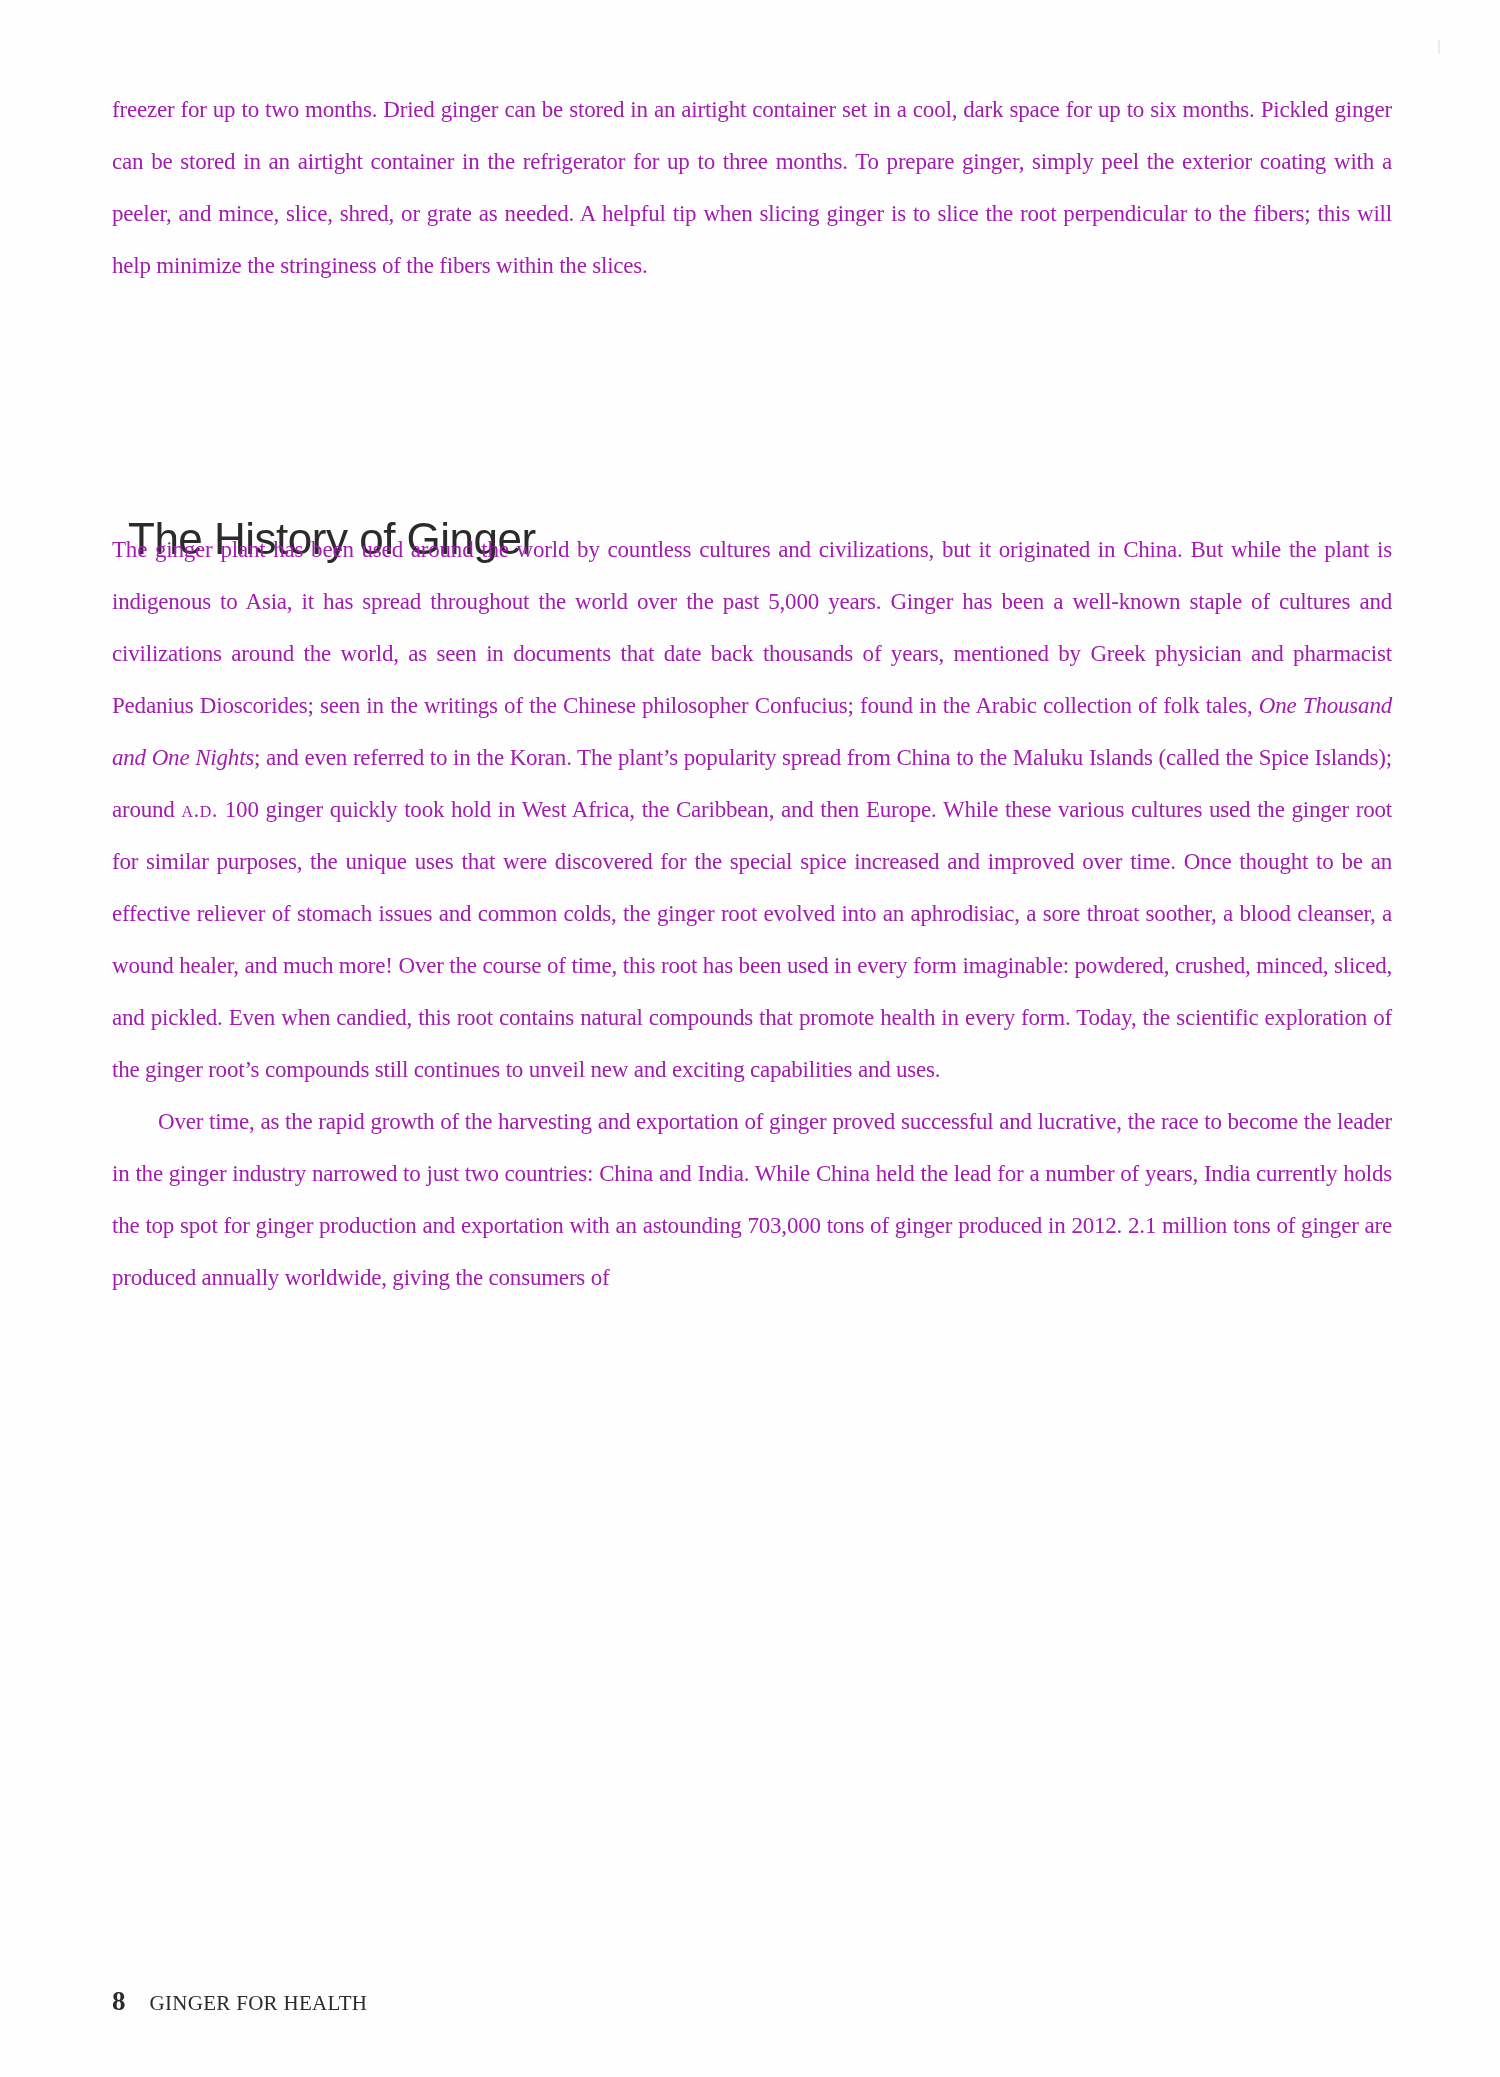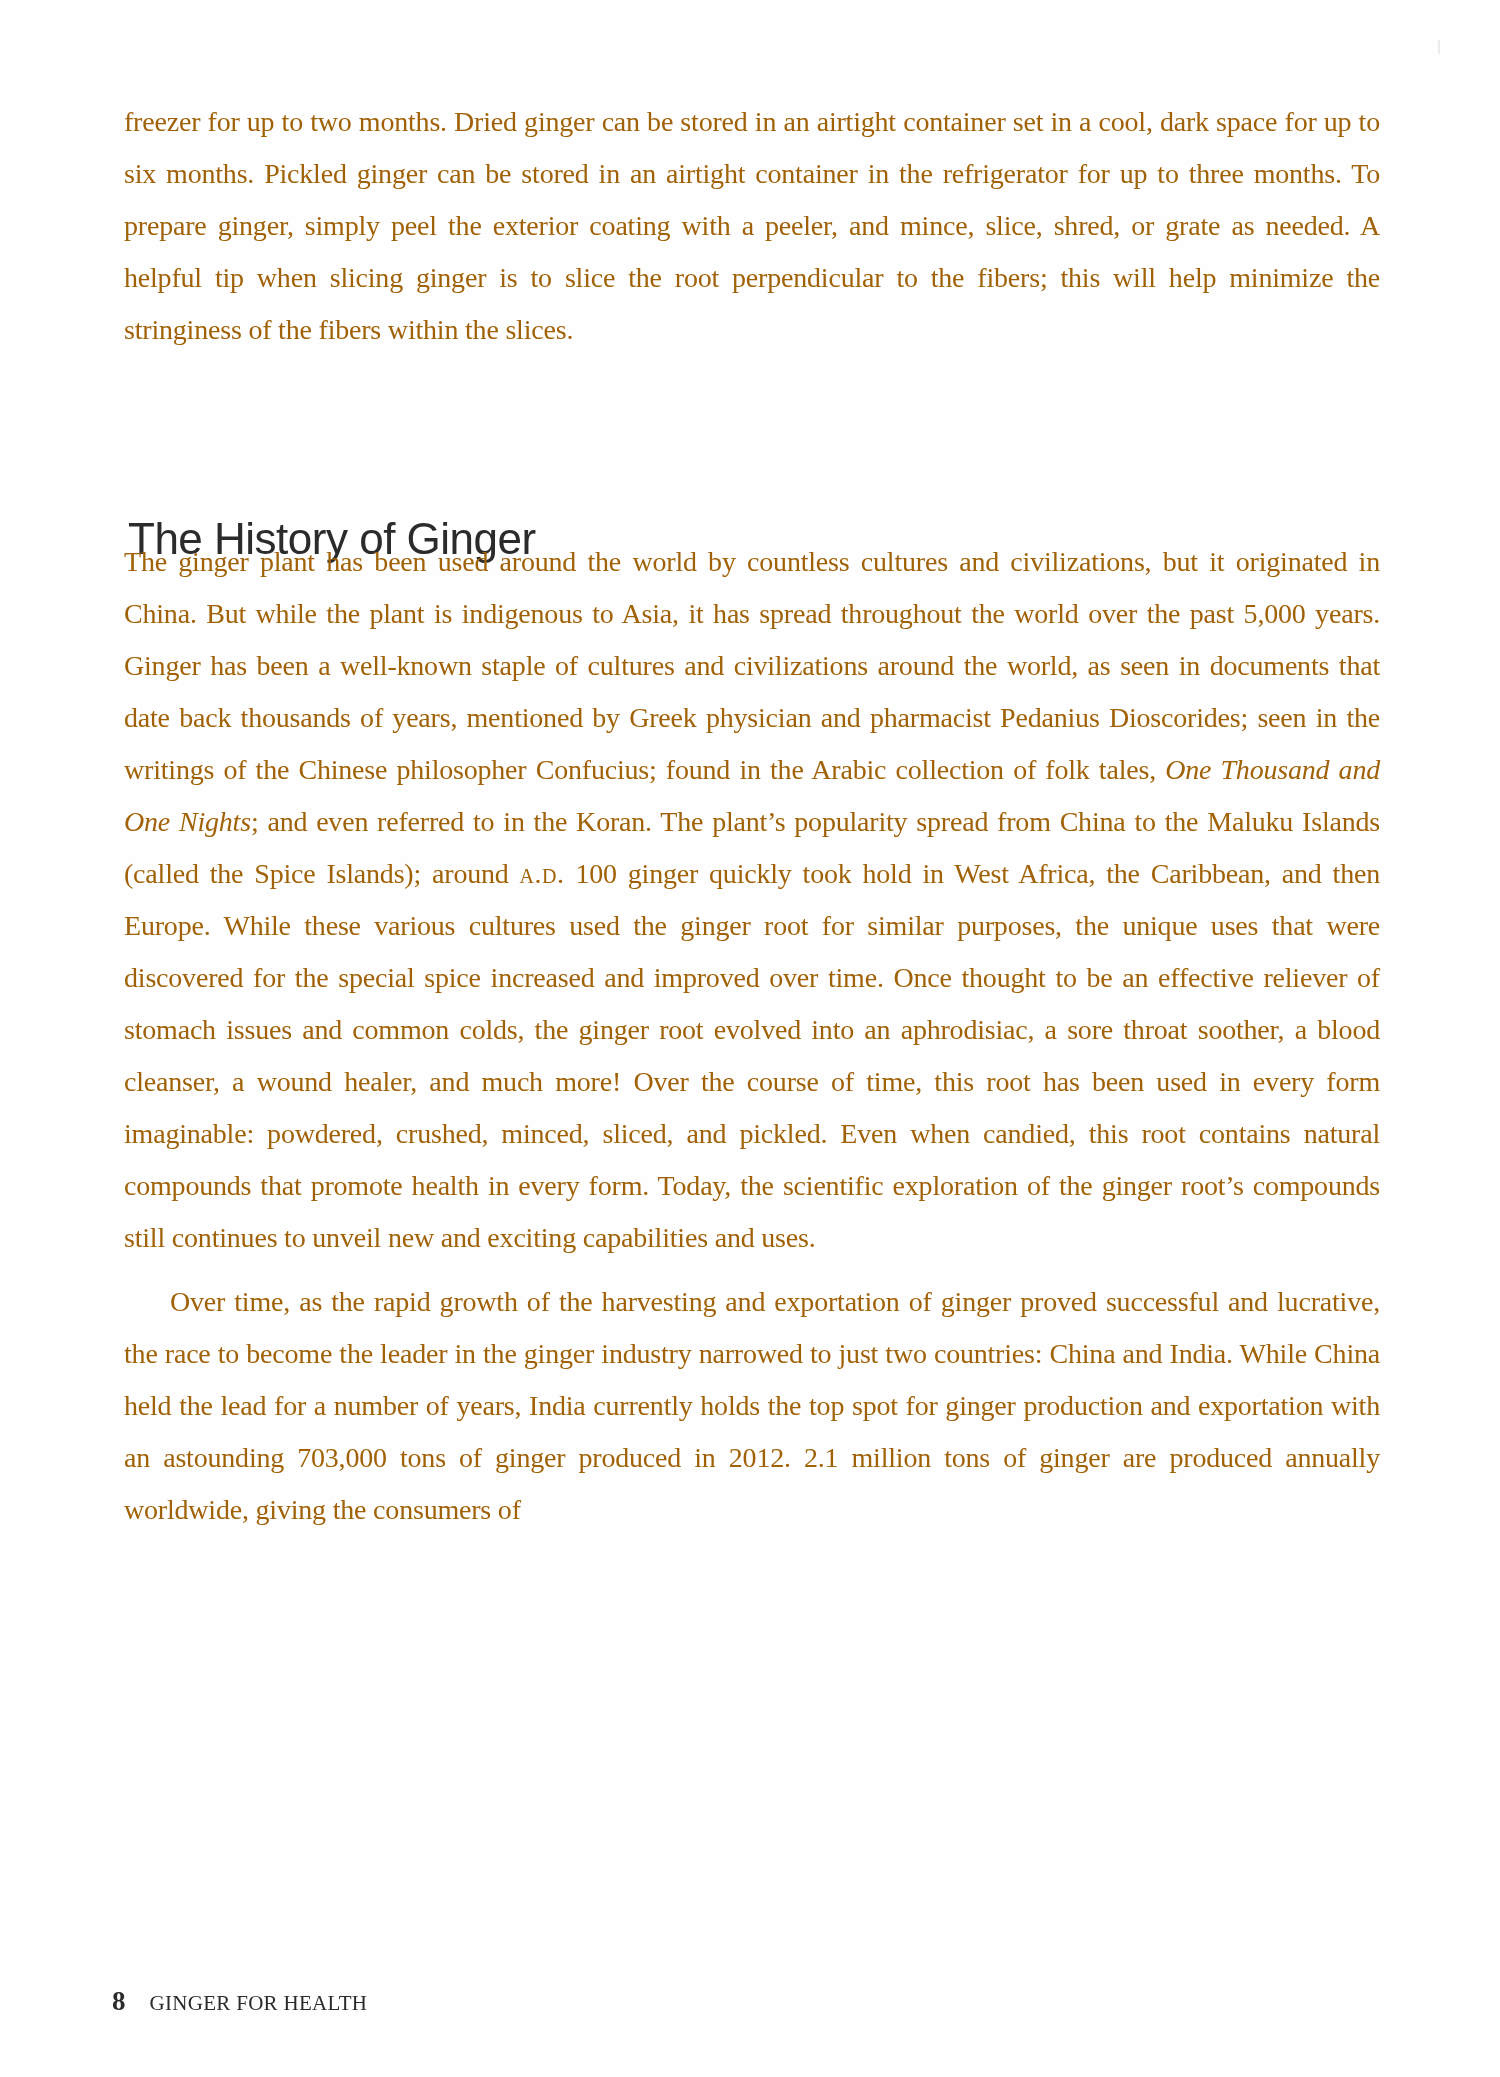--- a/index.html
+++ b/index.html
@@ -1,25 +1,25 @@
 <!DOCTYPE html>
 <html><head>
 <meta charset="utf-8">
 <style>
   html, body { margin: 0; padding: 0; background: #ffffff; }
   body { width: 1500px; height: 2077px; position: relative; overflow: hidden; }
   .page { position: absolute; left: 0; top: 0; width: 1500px; height: 2077px; background: #fefefe; }
   .column { position: absolute; left: 112px; width: 1280px; top: 84px; }
   .para {
     font-family: "Liberation Serif", "DejaVu Serif", serif;
-    font-size: 28px;
+    font-size: 23px;
     line-height: 52px;
-    color: #a16207;
+    color: #a21caf;
     text-align: justify;
-    margin: 12px;
+    margin: 0;
     letter-spacing: -0.2px;
   }
   .para.indent { text-indent: 46px; }
   .heading {
     font-family: "Liberation Sans", "DejaVu Sans", sans-serif;
     font-size: 44px;
     font-weight: normal;
     color: #2b2b2b;
     margin: 16px;
     position: absolute;

